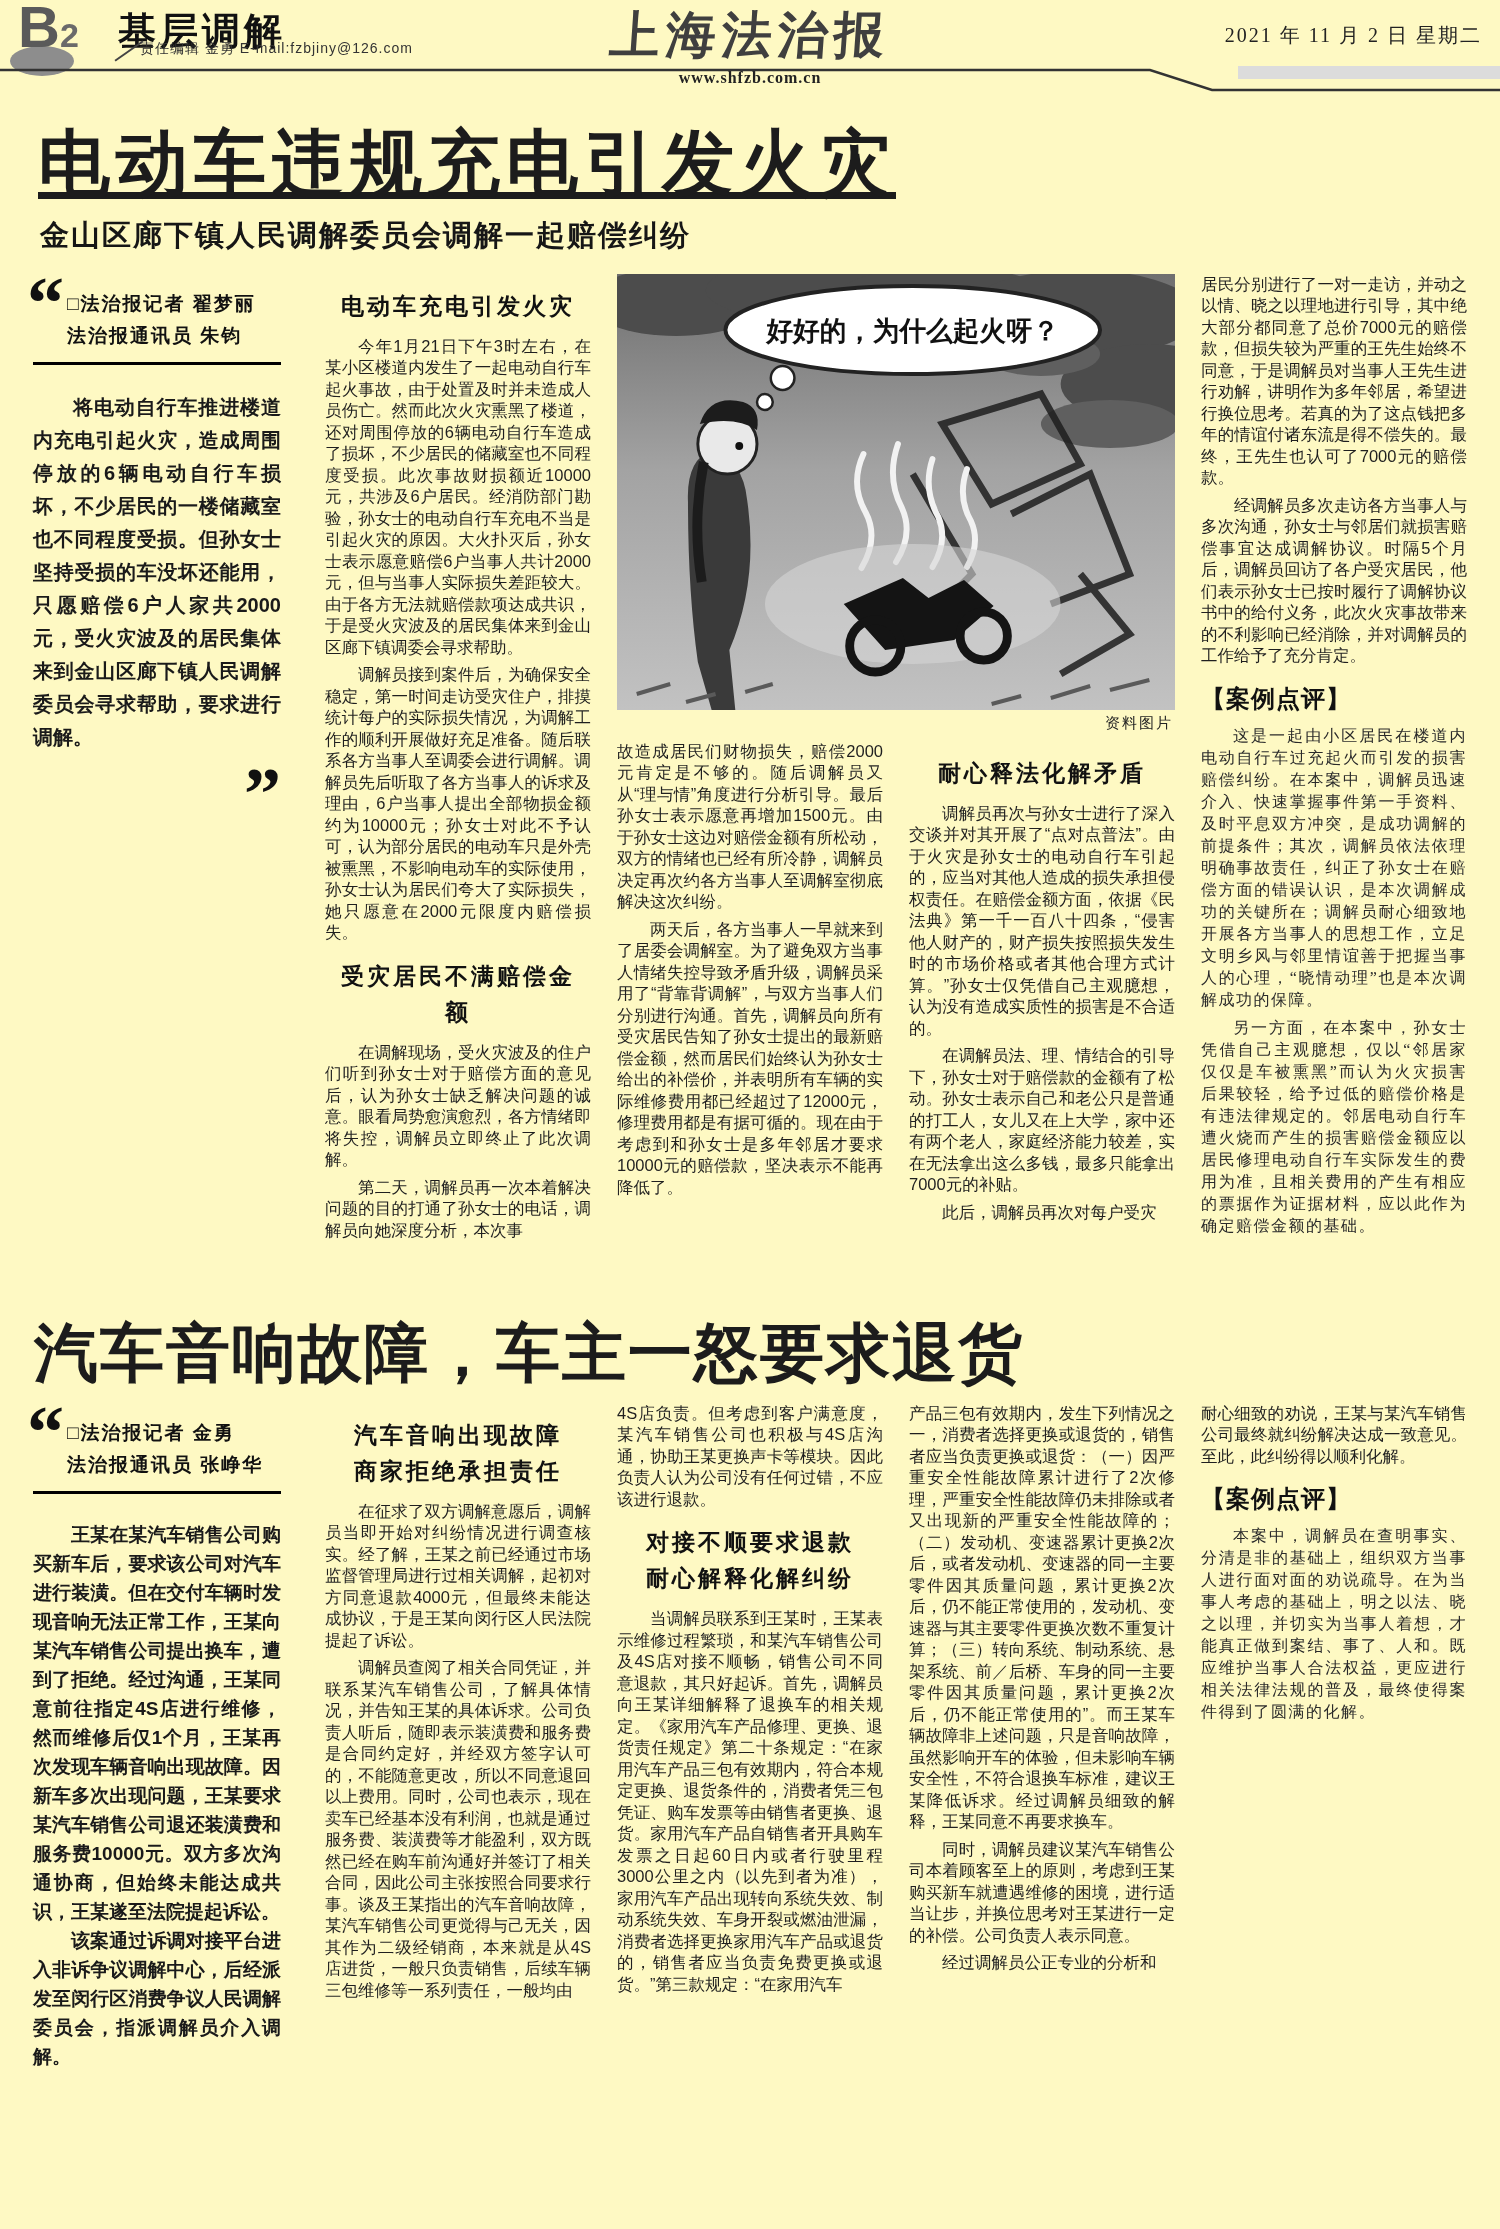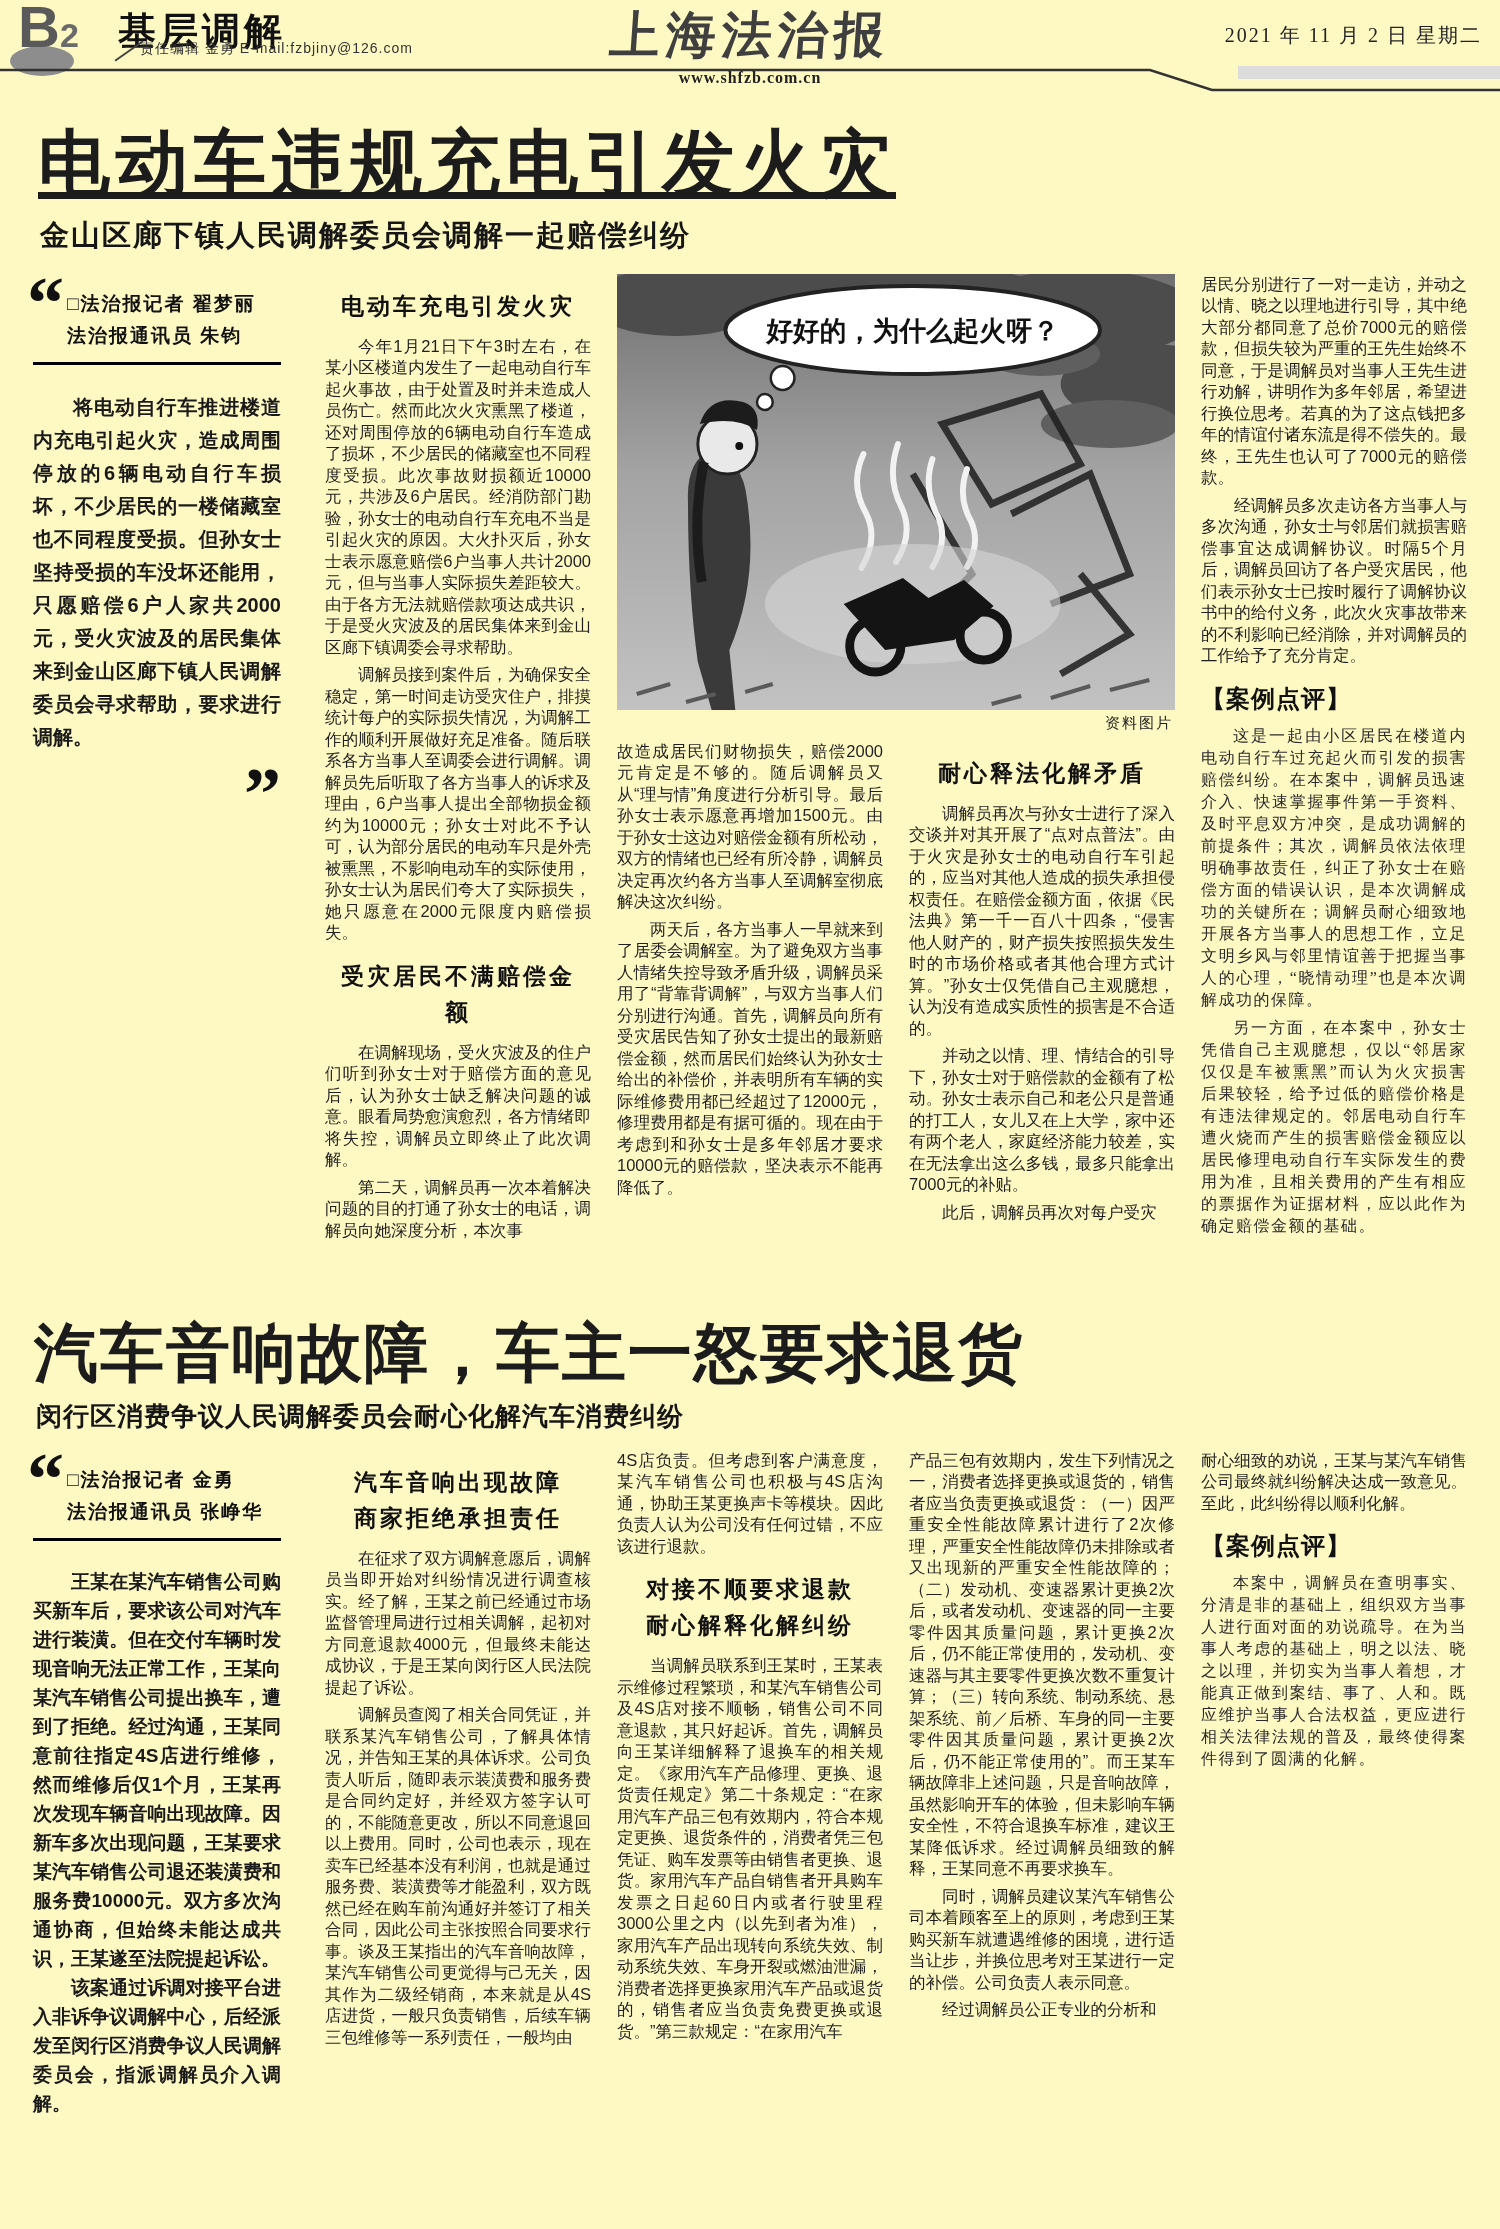--- a/index.html
+++ b/index.html
@@ -173,41 +173,40 @@
         <div class="two">
 
           <div class="bcol">
             <p class="body cont">故造成居民们财物损失，赔偿2000元肯定是不够的。随后调解员又从“理与情”角度进行分析引导。最后孙女士表示愿意再增加1500元。由于孙女士这边对赔偿金额有所松动，双方的情绪也已经有所冷静，调解员决定再次约各方当事人至调解室彻底解决这次纠纷。</p>
             <p class="body ind">两天后，各方当事人一早就来到了居委会调解室。为了避免双方当事人情绪失控导致矛盾升级，调解员采用了“背靠背调解”，与双方当事人们分别进行沟通。首先，调解员向所有受灾居民告知了孙女士提出的最新赔偿金额，然而居民们始终认为孙女士给出的补偿价，并表明所有车辆的实际维修费用都已经超过了12000元，修理费用都是有据可循的。现在由于考虑到和孙女士是多年邻居才要求10000元的赔偿款，坚决表示不能再降低了。</p>
           </div>
 
           <div class="bcol">
             <h3 class="sec">耐心释法化解矛盾</h3>
             <p class="body ind">调解员再次与孙女士进行了深入交谈并对其开展了“点对点普法”。由于火灾是孙女士的电动自行车引起的，应当对其他人造成的损失承担侵权责任。在赔偿金额方面，依据《民法典》第一千一百八十四条，“侵害他人财产的，财产损失按照损失发生时的市场价格或者其他合理方式计算。”孙女士仅凭借自己主观臆想，认为没有造成实质性的损害是不合适的。</p>
-            <p class="body ind">并动之以情、理、情结合的引导下，孙女士对于赔偿款的金额有了松动。孙女士表示自己和老公只是普通的打工人，女儿又在上大学，家中还有两个老人，家庭经济能力较差，实在无法拿出这么多钱，最多只能拿出7000元的补贴。</p>
+            <p class="body ind">在调解员法、理、情结合的引导下，孙女士对于赔偿款的金额有了松动。孙女士表示自己和老公只是普通的打工人，女儿又在上大学，家中还有两个老人，家庭经济能力较差，实在无法拿出这么多钱，最多只能拿出7000元的补贴。</p>
             <p class="body ind">此后，调解员再次对每户受灾</p>
           </div>
         </div>
       </div>
 
       <div class="bcol">
         <p class="body cont">居民分别进行了一对一走访，并动之以情、晓之以理地进行引导，其中绝大部分都同意了总价7000元的赔偿款，但损失较为严重的王先生始终不同意，于是调解员对当事人王先生进行劝解，讲明作为多年邻居，希望进行换位思考。若真的为了这点钱把多年的情谊付诸东流是得不偿失的。最终，王先生也认可了7000元的赔偿款。</p>
         <p class="body ind">经调解员多次走访各方当事人与多次沟通，孙女士与邻居们就损害赔偿事宜达成调解协议。时隔5个月后，调解员回访了各户受灾居民，他们表示孙女士已按时履行了调解协议书中的给付义务，此次火灾事故带来的不利影响已经消除，并对调解员的工作给予了充分肯定。</p>
         <div class="cmt">
           <div class="cmt-title">【案例点评】</div>
           <p class="ind">这是一起由小区居民在楼道内电动自行车过充起火而引发的损害赔偿纠纷。在本案中，调解员迅速介入、快速掌握事件第一手资料、及时平息双方冲突，是成功调解的前提条件；其次，调解员依法依理明确事故责任，纠正了孙女士在赔偿方面的错误认识，是本次调解成功的关键所在；调解员耐心细致地开展各方当事人的思想工作，立足文明乡风与邻里情谊善于把握当事人的心理，“晓情动理”也是本次调解成功的保障。</p>
           <p class="ind">另一方面，在本案中，孙女士凭借自己主观臆想，仅以“邻居家仅仅是车被熏黑”而认为火灾损害后果较轻，给予过低的赔偿价格是有违法律规定的。邻居电动自行车遭火烧而产生的损害赔偿金额应以居民修理电动自行车实际发生的费用为准，且相关费用的产生有相应的票据作为证据材料，应以此作为确定赔偿金额的基础。</p>
         </div>
       </div>
     </div>
   </div>
 
   <div>
     <div class="headline2">汽车音响故障，车主一怒要求退货</div>
-    <div class="subhead2">闵行区消费争议人民调解委员会耐心化解汽车消费纠纷</div>
 
     <div class="cols a2-cols">
 
       <div class="bcol">
         <div class="byline">
           <span class="oq">“</span>
           <div>□法治报记者  金勇</div>
           <div>法治报通讯员  张峥华</div>
         </div>
         <div class="intro" style="font-size:19px; line-height:29px;">

